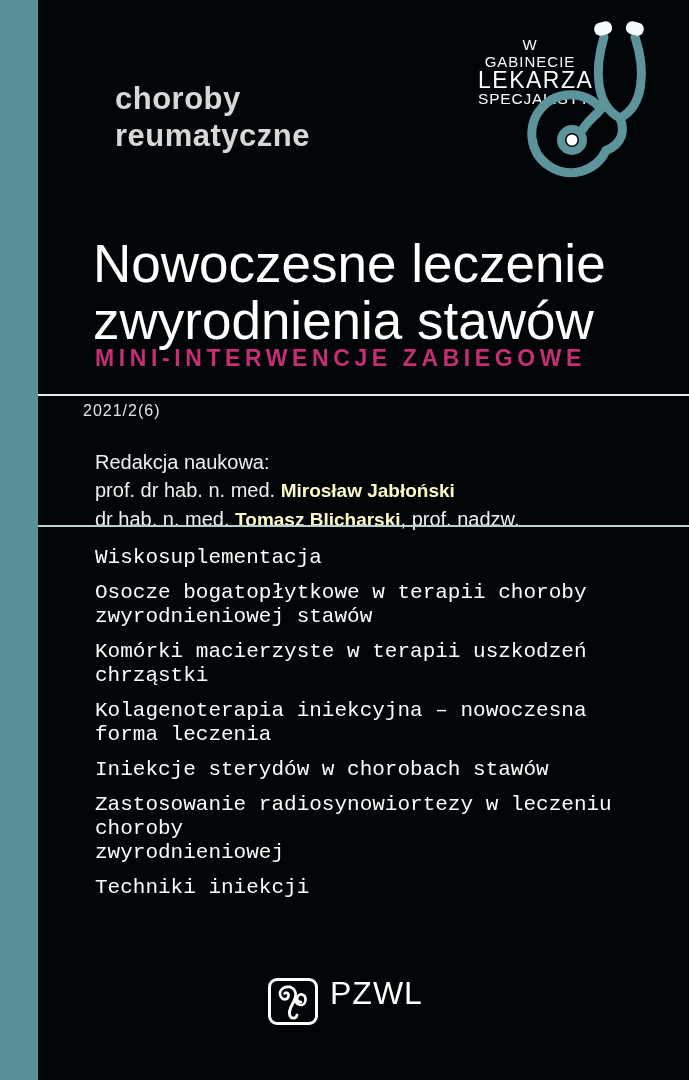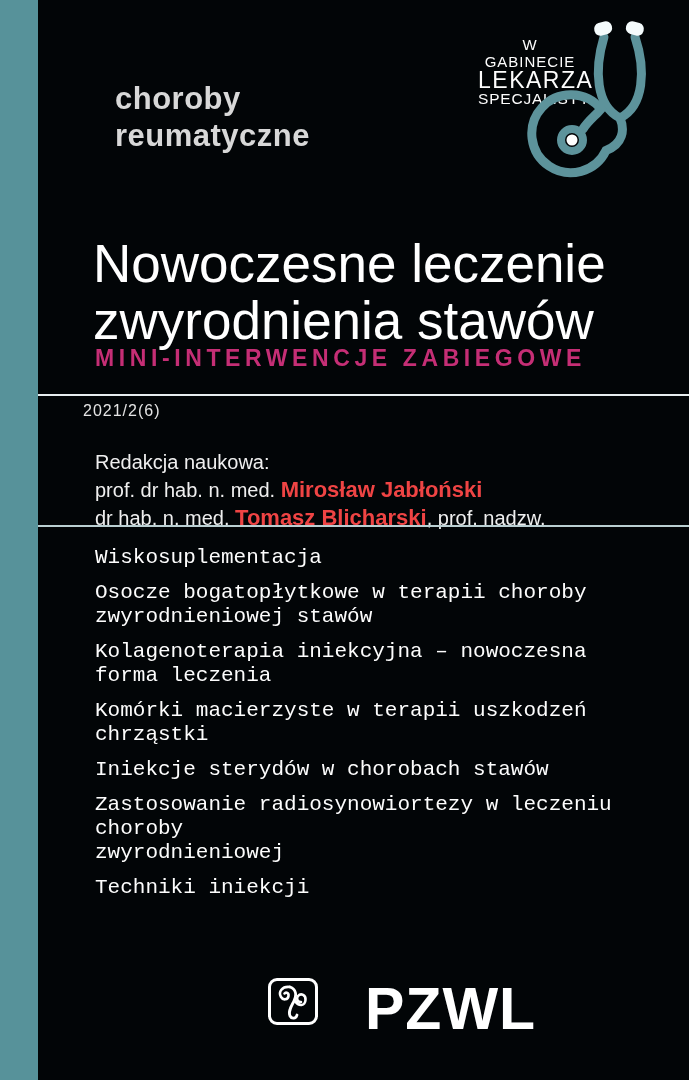--- a/index.html
+++ b/index.html
@@ -34,36 +34,36 @@
     color:#c52e75;
   }
 
   .rule{position:absolute;left:38px;width:651px;height:2px;}
   .rule-top{top:394px;background:#e7edef;}
   .rule-bottom{top:525px;background:#b9ced1;}
 
   .issue{position:absolute;left:83px;top:402px;font-size:16px;letter-spacing:1px;color:#e4e4e4;}
 
   .credits{position:absolute;left:95px;top:441px;font-size:20px;line-height:28px;color:#efefef;font-weight:400;margin-top:7px;}
-  .credits b{font-size:22px;color:#ef4444;font-weight:700;}
+  .credits b{font-size:19px;color:#fef9c3;font-weight:700;}
 
   .toc{position:absolute;left:95px;top:546px;width:560px;color:#fdfdfd;font-family:Liberation Mono, monospace;}
   .toc-item{
     font-size:21px;line-height:24px;margin-bottom:11px;
     white-space:pre-line;font-weight:400;
   }
 
   .publisher{position:absolute;left:268px;top:978px;height:48px;}
   .publisher-box{
     position:absolute;left:0;top:0;width:44px;height:41px;
     border:3px solid #ffffff;border-radius:9px;
   }
   .publisher-name{
     position:absolute;left:62px;top:-3px;
-    font-size:59px;font-weight:700;letter-spacing:1px;color:#ffffff;margin-left:35px;
+    font-size:32px;font-weight:400;letter-spacing:1px;color:#ffffff;
   }
 </style>
 </head>
 <body>
 
 <div id="cover">
 
   <div class="stripe"></div>
 
   <div class="series-title">choroby
@@ -102,22 +102,22 @@
     <div><span>prof. dr hab. n. med. </span><b>Mirosław Jabłoński</b></div>
     <div><span>dr hab. n. med. </span><b>Tomasz Blicharski</b><span>, prof. nadzw.</span></div>
   </div>
 
   <div class="rule rule-bottom"></div>
 
   <div class="toc">
     <div class="toc-item">Wiskosuplementacja</div>
     <div class="toc-item">Osocze bogatopłytkowe w terapii choroby
 zwyrodnieniowej stawów</div>
+    <div class="toc-item">Komórki macierzyste w terapii uszkodzeń chrząstki</div>
     <div class="toc-item">Kolagenoterapia iniekcyjna – nowoczesna forma leczenia</div>
-    <div class="toc-item">Komórki macierzyste w terapii uszkodzeń chrząstki</div>
     <div class="toc-item">Iniekcje sterydów w chorobach stawów</div>
     <div class="toc-item">Zastosowanie radiosynowiortezy w leczeniu choroby
 zwyrodnieniowej</div>
     <div class="toc-item">Techniki iniekcji</div>
   </div>
 
   <div class="publisher">
     <div class="publisher-box">
       <svg width="44" height="41" viewBox="0 0 44 41">
 

